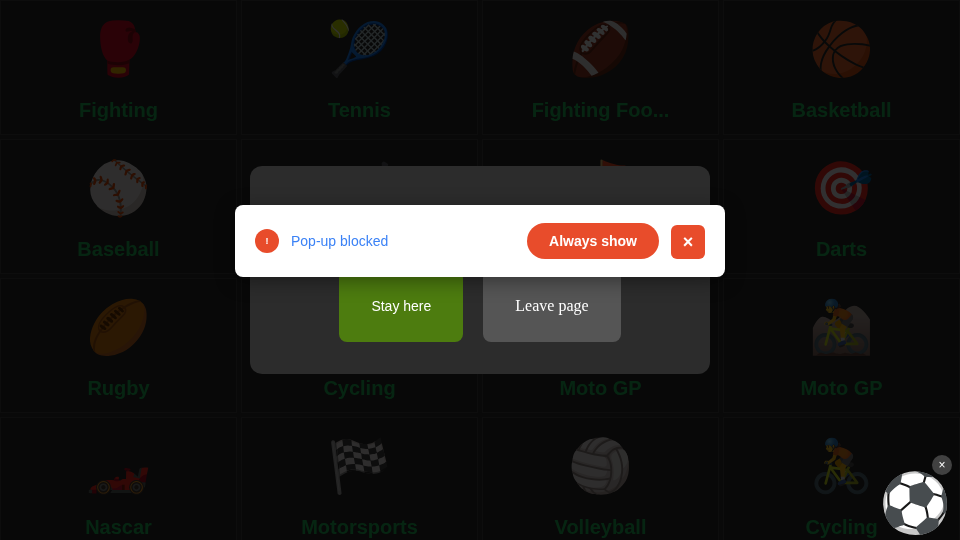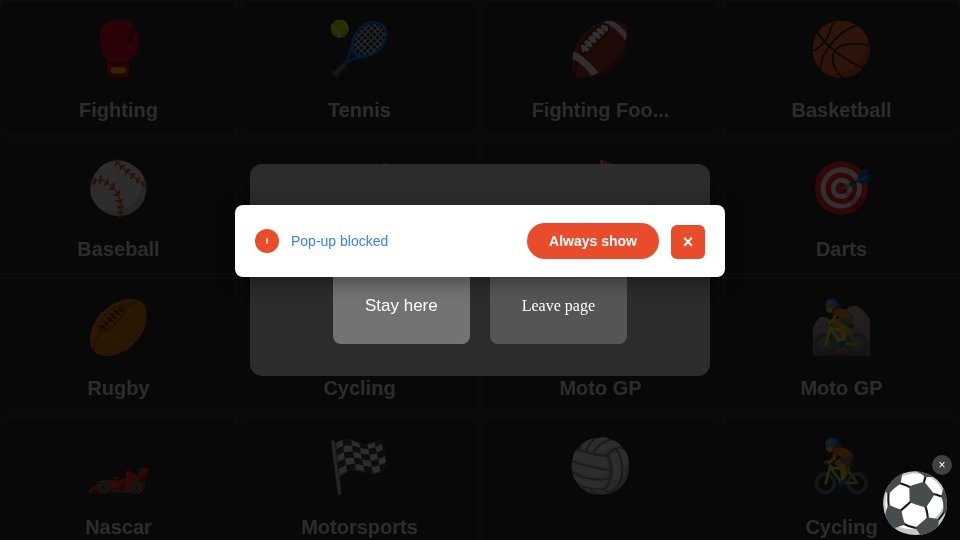--- a/index.html
+++ b/index.html
@@ -40,21 +40,21 @@
     .grid-cell .emoji {
       font-size: 52px;
       position: absolute;
       top: 18px;
       left: 50%;
       transform: translateX(-50%);
     }
 
     .grid-cell .label {
       font-size: 20px;
-      color: #e5e5e5;
+      color: #22c55e;
       font-weight: 600;
       text-align: center;
       z-index: 1;
     }
 
     
     .overlay {
       position: absolute;
       top: 0; left: 0;
       width: 100%; height: 100%;
@@ -84,26 +84,26 @@
       color: #fff;
     }
 
     .leave-modal .buttons {
       display: flex;
       justify-content: center;
       gap: 20px;
     }
 
     .leave-modal .btn-stay {
-      background: #737373;
+      background: #4d7c0f;
       color: #fff;
       border: none;
       border-radius: 8px;
       padding: 28px 32px;
-      font-size: 17px;
+      font-size: 14px;
       cursor: pointer;
       font-weight: 500;
     }
 
     .leave-modal .btn-leave {
       background: #555;
       color: #fff;
       border: none;
       border-radius: 8px;
       padding: 12px 32px;
@@ -274,20 +274,21 @@
   <div class="grid-cell">
     <span class="emoji">🏎️</span>
     <span class="label">Nascar</span>
   </div>
   <div class="grid-cell">
     <span class="emoji">🏁</span>
     <span class="label">Motorsports</span>
   </div>
   <div class="grid-cell">
     <span class="emoji">🏐</span>
+    <span class="label">Volleyball</span>
   </div>
   <div class="grid-cell">
     <span class="emoji">🚴</span>
     <span class="label">Cycling</span>
   </div>
 </div>
 
 <div class="overlay"></div>
 
 <div class="leave-modal">

